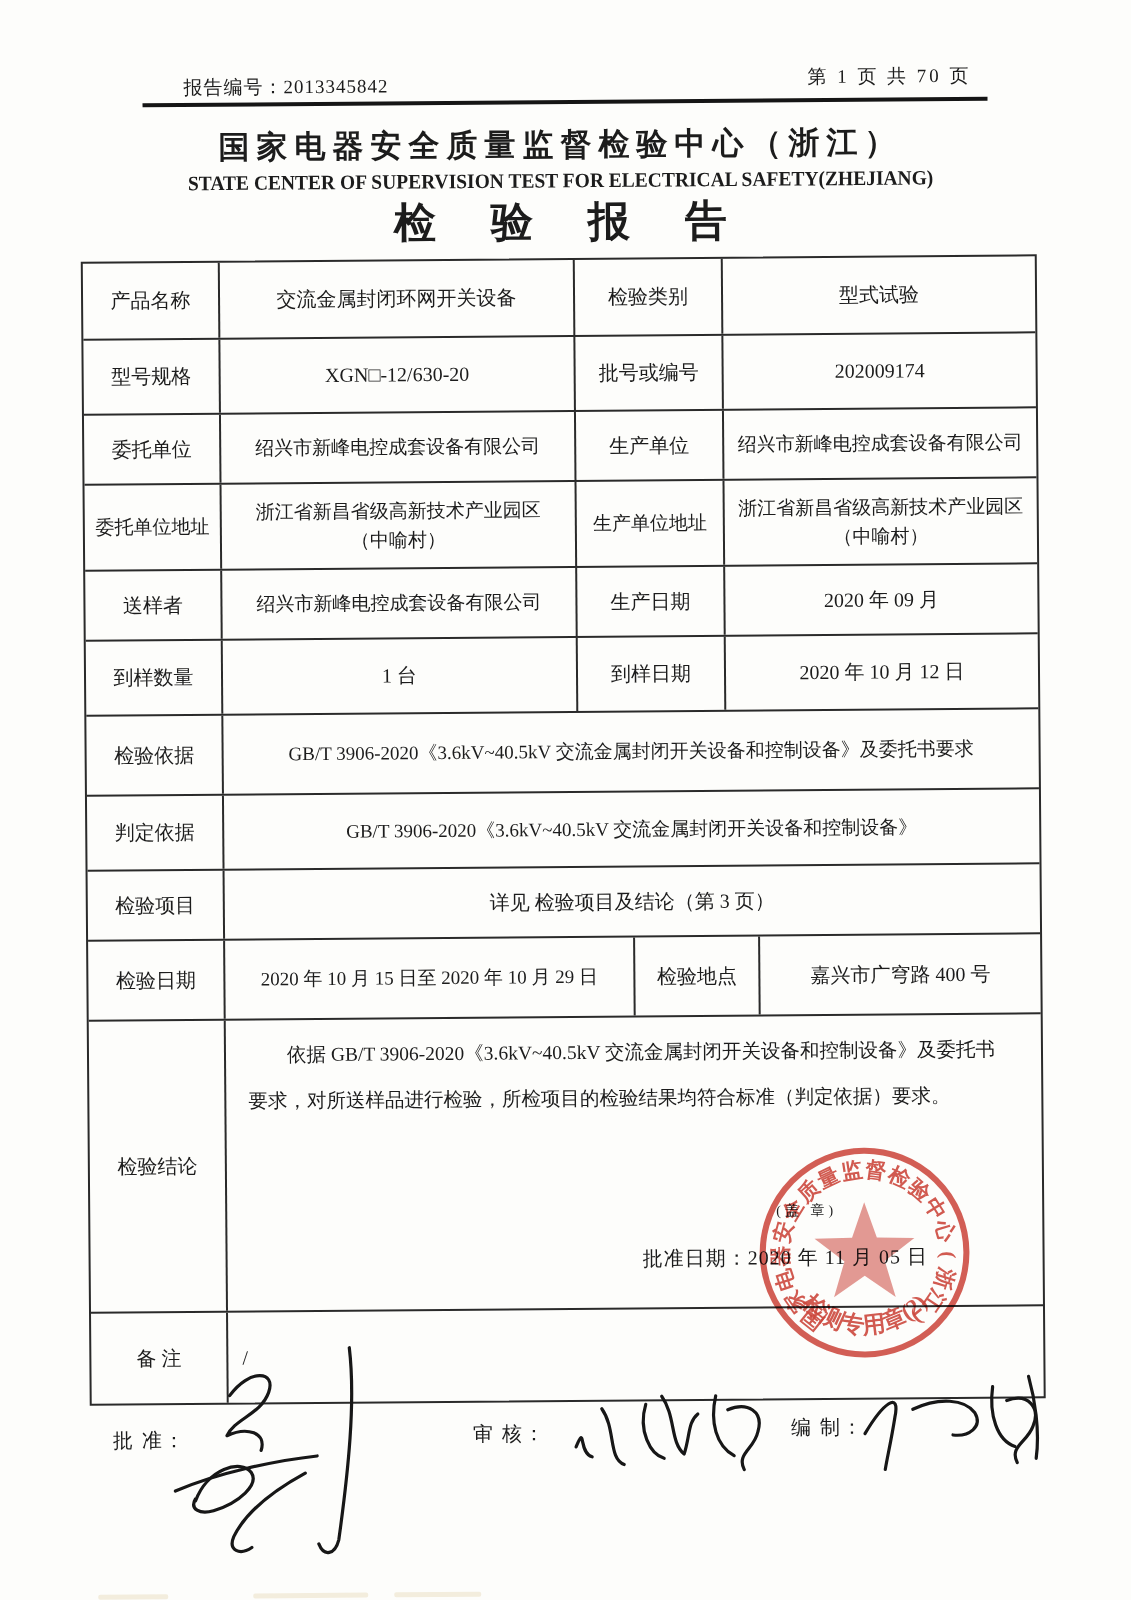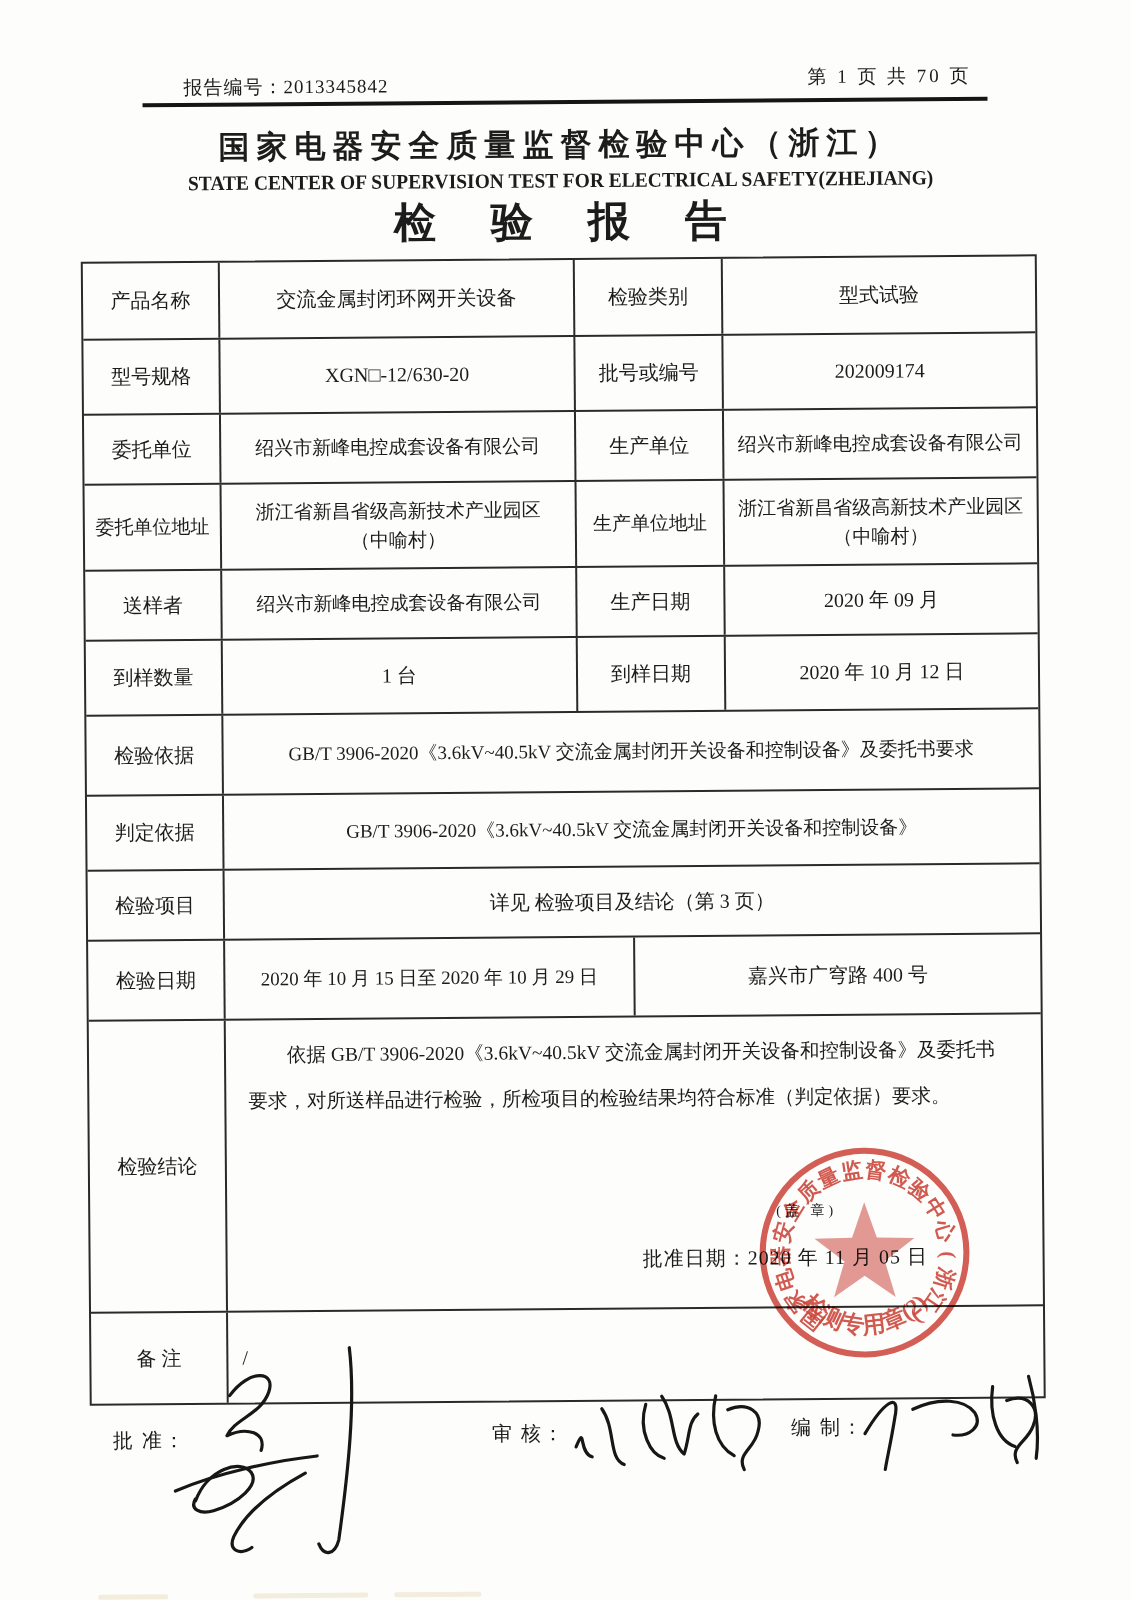--- a/index.html
+++ b/index.html
@@ -139,20 +139,21 @@
       </div>
 
       <div class="tr" style="height:70px">
         <div class="td w-l1">检验项目</div>
         <div class="td wide last">详见 检验项目及结论（第 3 页）</div>
       </div>
 
       <div class="tr" style="height:80px">
         <div class="td w-l1">检验日期</div>
         <div class="td w-v1b sm">2020 年 10 月 15 日至 2020 年 10 月 29 日</div>
+        <div class="td w-l2b">检验地点</div>
         <div class="td w-v2 last">嘉兴市广穹路 400 号</div>
       </div>
 
       <div class="tr" style="height:292px">
         <div class="td w-l1">检验结论</div>
         <div class="td concl last">
           <p class="concl-text">依据 GB/T 3906-2020《3.6kV~40.5kV 交流金属封闭开关设备和控制设备》及委托书要求，对所送样品进行检验，所检项目的检验结果均符合标准（判定依据）要求。</p>
           <div class="seal-hint">(盖 章)</div>
           <div class="approval-date">批准日期：2020 年 11 月 05 日</div>
         </div>
@@ -198,21 +199,21 @@
 
     <div class="sig-label" style="left:108px;top:1424px">批  准：</div>
     <svg class="sig" style="left:150px;top:1338px;width:220px;height:235px" viewBox="0 0 220 235">
       <path d="M75,55 C95,28 122,30 114,52 C106,74 80,78 72,95 C92,86 112,92 106,110"></path>
       <path d="M40,160 C52,128 86,118 96,132 C104,144 84,162 58,170 C44,174 34,168 40,158"></path>
       <path d="M150,133 C122,148 92,168 78,196 C72,210 84,215 96,207"></path>
       <path d="M195,8 C201,62 193,132 183,200 C179,215 168,217 163,204"></path>
       <path d="M20,150 C62,132 122,120 162,116"></path>
     </svg>
 
-    <div class="sig-label" style="left:487px;top:1420px">审  核：</div>
+    <div class="sig-label" style="left:468px;top:1420px">审  核：</div>
     <svg class="sig" style="left:553px;top:1385px;width:215px;height:100px" viewBox="0 0 215 100">
       <path d="M18,62 C28,38 20,68 34,72"></path>
       <path d="M44,24 C58,44 50,74 66,80"></path>
       <path d="M88,20 C80,46 92,70 106,74"></path>
       <path d="M104,12 C118,32 112,58 126,70 C132,52 130,38 140,30"></path>
       <path d="M158,12 C152,38 158,62 176,72"></path>
       <path d="M170,26 C190,18 206,28 200,48 C196,66 178,70 186,86"></path>
     </svg>
 
     <div class="sig-label" style="left:786px;top:1416px">编  制：</div>

